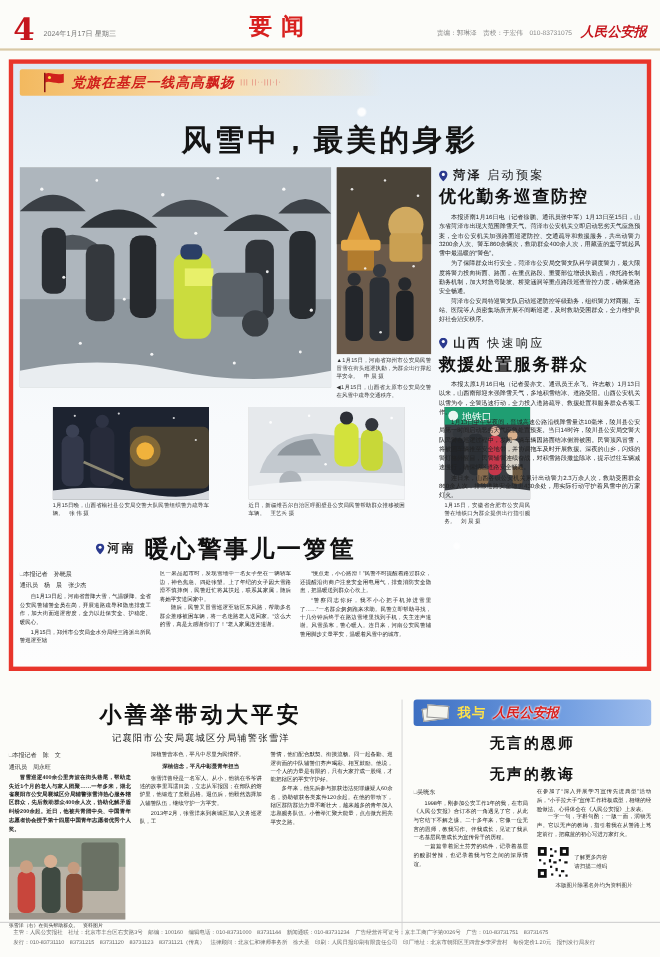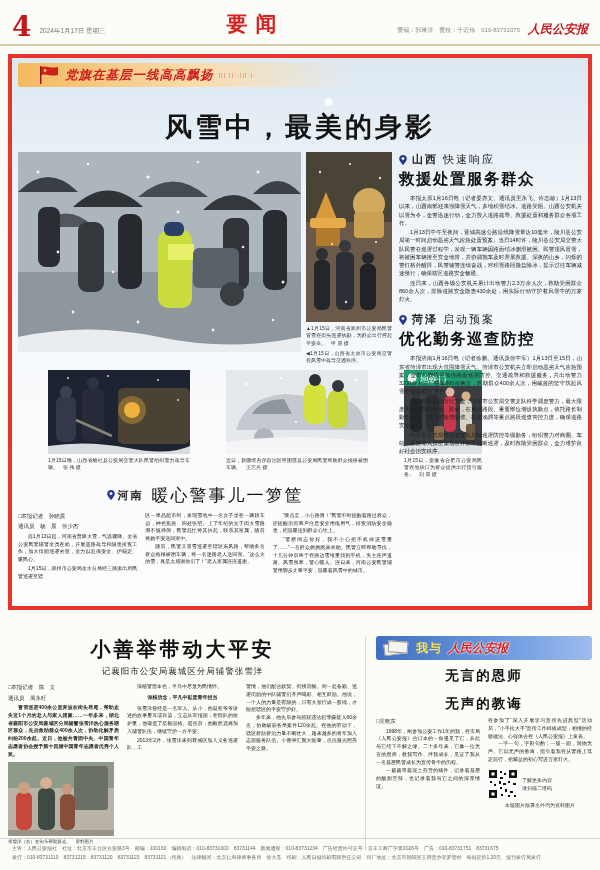--- a/index.html
+++ b/index.html
@@ -46,21 +46,21 @@
 
   .row2 { display:flex; gap:6px; margin-top:6px; }
   .row2 figure { display:flex; flex-direction:column;padding-left:30px; }
   .row2 figcaption { font-size:5px; line-height:1.4; color:#333; margin-top:2.5px; text-align:justify; }
 
   .henan { margin-top:6px; }
   .henan-head { display:flex; align-items:center; justify-content:center; gap:8px; margin:2px 0 5px 0; }
   .loc-row { display:flex; align-items:center; gap:3px; }
   .loc-name { font-size:11px; font-weight:bold; color:#222; letter-spacing:2px; }
   .loc-tag { font-size:11px; color:#222; letter-spacing:2px; }
-  .henan-title { font-size:17px; font-weight:400; color:#111; letter-spacing:2px; }
+  .henan-title { font-size:22px; font-weight:700; color:#111; letter-spacing:2px; }
   .cols3 { display:flex; gap:8px; height:118px; overflow:hidden; }
   .cols3 .col { flex:1; font-size:5px; line-height:1.55; text-align:justify; color:#222; }
   .byline { font-size:5.5px; color:#333; margin-bottom:2px; }
   p.para { text-indent:2em; margin-bottom:1px; }
 
   .r-art { margin-bottom:9px; }
   .r-art-head { display:flex; align-items:center; gap:5px; margin-bottom:2px; }
   .r-art h2 { font-size:15.5px; font-weight:900; letter-spacing:1.5px; color:#101010; margin:1px 0 4px 0; }
   .r-body { font-size:5.5px; line-height:1.5; text-align:justify; color:#222; }
 
@@ -294,45 +294,45 @@
         </div>
       </div>
 
       <aside class="right-col">
         <div class="r-art">
           <div class="r-art-head">
             <svg class="pin" viewBox="0 0 10 13">
               <path d="M5 0 C2 0 0 2.2 0 4.8 C0 8 5 13 5 13 C5 13 10 8 10 4.8 C10 2.2 8 0 5 0 Z" fill="#2b3a8f"></path>
               <circle cx="5" cy="4.6" r="1.8" fill="#fff"></circle>
             </svg>
+            <span class="loc-name">菏泽</span>
+            <span class="loc-tag">启动预案</span>
+          </div>
+          <h2>优化勤务巡查防控</h2>
+          <div class="r-body">
+            <p class="para">本报济南1月16日电（记者徐鹏、通讯员张中军）1月13日至15日，山东省菏泽市出现大范围降雪天气。菏泽市公安机关立即启动恶劣天气应急预案，全市公安机关加强路面巡逻防控、交通疏导和救援服务，共出动警力3200余人次、警车860余辆次，救助群众400余人次，用藏蓝的坚守筑起风雪中最温暖的“警色”。</p>
+            <p class="para">为了保障群众出行安全，菏泽市公安局交警支队科学调度警力，最大限度将警力投向街面、路面，在重点路段、重要部位增设执勤点，依托路长制勤务机制，加大对急弯陡坡、桥梁涵洞等重点路段巡查管控力度，确保道路安全畅通。</p>
+            <p class="para">菏泽市公安局特巡警支队启动巡逻防控等级勤务，组织警力对商圈、车站、医院等人员密集场所开展不间断巡逻，及时救助受困群众，全力维护良好社会治安秩序。</p>
+          </div>
+        </div>
+
+        <div class="r-art">
+          <div class="r-art-head">
+            <svg class="pin" viewBox="0 0 10 13">
+              <path d="M5 0 C2 0 0 2.2 0 4.8 C0 8 5 13 5 13 C5 13 10 8 10 4.8 C10 2.2 8 0 5 0 Z" fill="#2b3a8f"></path>
+              <circle cx="5" cy="4.6" r="1.8" fill="#fff"></circle>
+            </svg>
             <span class="loc-name">山西</span>
             <span class="loc-tag">快速响应</span>
           </div>
           <h2>救援处置服务群众</h2>
           <div class="r-body">
             <p class="para">本报太原1月16日电（记者晏亦文、通讯员王永飞、许志敏）1月13日以来，山西南部迎来强降雪天气，多地积雪结冰、道路受阻。山西公安机关以雪为令，全警迅速行动，全力投入道路疏导、救援处置和服务群众各项工作。</p>
             <p class="para">1月13日中午至夜间，晋城高速公路沿线降雪量达10毫米，陵川县公安局第一时间启动恶劣天气应急处置预案。当日14时许，陵川县公安局交警大队民警在巡逻过程中，发现一辆车辆因路面结冰侧滑被困。民警顶风冒雪，将被困车辆推至安全地带，并协调拖车及时开展救援。深夜的山乡，闪烁的警灯格外醒目，民警辅警连续奋战，对积雪路段撒盐除冰，提示过往车辆减速慢行，确保辖区道路安全畅通。</p>
             <p class="para">连日来，山西各级公安机关累计出动警力2.3万余人次，救助受困群众860余人次，排除道路安全隐患430余处，用实际行动守护着风雪中的万家灯火。</p>
-          </div>
-        </div>
-
-        <div class="r-art">
-          <div class="r-art-head">
-            <svg class="pin" viewBox="0 0 10 13">
-              <path d="M5 0 C2 0 0 2.2 0 4.8 C0 8 5 13 5 13 C5 13 10 8 10 4.8 C10 2.2 8 0 5 0 Z" fill="#2b3a8f"></path>
-              <circle cx="5" cy="4.6" r="1.8" fill="#fff"></circle>
-            </svg>
-            <span class="loc-name">菏泽</span>
-            <span class="loc-tag">启动预案</span>
-          </div>
-          <h2>优化勤务巡查防控</h2>
-          <div class="r-body">
-            <p class="para">本报济南1月16日电（记者徐鹏、通讯员张中军）1月13日至15日，山东省菏泽市出现大范围降雪天气。菏泽市公安机关立即启动恶劣天气应急预案，全市公安机关加强路面巡逻防控、交通疏导和救援服务，共出动警力3200余人次、警车860余辆次，救助群众400余人次，用藏蓝的坚守筑起风雪中最温暖的“警色”。</p>
-            <p class="para">为了保障群众出行安全，菏泽市公安局交警支队科学调度警力，最大限度将警力投向街面、路面，在重点路段、重要部位增设执勤点，依托路长制勤务机制，加大对急弯陡坡、桥梁涵洞等重点路段巡查管控力度，确保道路安全畅通。</p>
-            <p class="para">菏泽市公安局特巡警支队启动巡逻防控等级勤务，组织警力对商圈、车站、医院等人员密集场所开展不间断巡逻，及时救助受困群众，全力维护良好社会治安秩序。</p>
           </div>
         </div>
       </aside>
     </div>
   </section>
 
   <section class="bottom">
 
     <div class="bottom-left">
       <h2 class="bl-h2">小善举带动大平安</h2>

